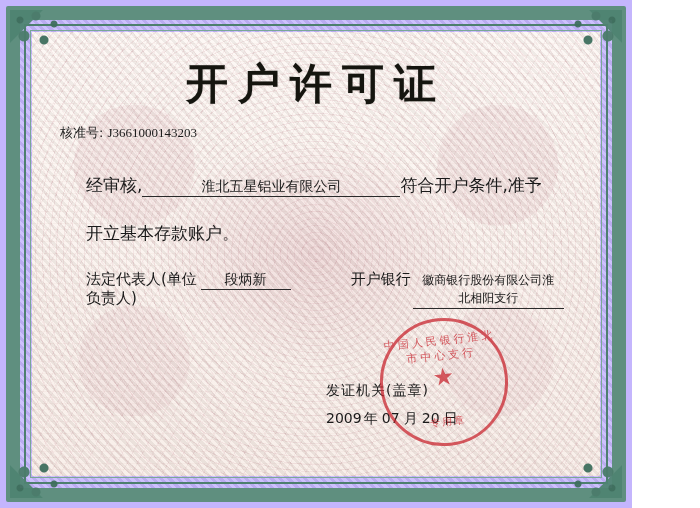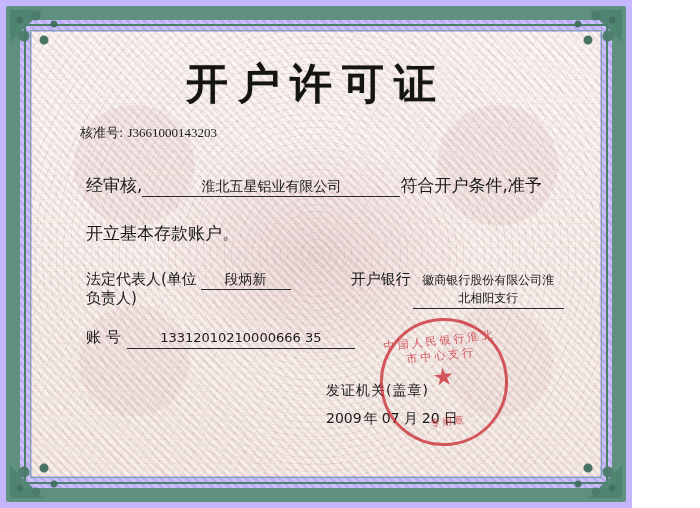--- a/index.html
+++ b/index.html
@@ -117,21 +117,21 @@
   .row-approval {
     position: absolute;
     top: 92px;
     left: 28px;
     right: 18px;
     font-size: 13px;
     display: flex;
     justify-content: space-between;
     align-items: baseline;
   }
-  .label { white-space: nowrap; margin-left: 20px; }
+  .label { white-space: nowrap; }
   .value-hand {
     font-family: Liberation Serif, serif;
     font-size: 13px;
     color: #1b1b1b;
   }
   .approval-left { display: flex; align-items: baseline; gap: 4px; }
   .approval-right { display: flex; align-items: baseline; gap: 3px; }
   .num-red {
     color: #b6121b;
     font-weight: bold;
@@ -290,24 +290,20 @@
       <div class="line2">开立基本存款账户。</div>
     </div>
 
     <div class="row-rep">
       <span>法定代表人(单位负责人)</span>
       <span class="fill rep">段炳新</span>
       <span class="bank-label">开户银行</span>
       <span class="fill bank">徽商银行股份有限公司淮北相阳支行</span>
     </div>
 
-    <div class="row-account">
-      <span>账 号</span>
-      <span class="fill account">13312010210000666 35</span>
-    </div>
 
     <div class="issuer">
       <div class="org">发证机关(盖章)</div>
       <div class="date-line">
         <span class="date-val">2009</span>
         <span>年</span>
         <span class="date-val short">07</span>
         <span>月</span>
         <span class="date-val short">20</span>
         <span>日</span>

